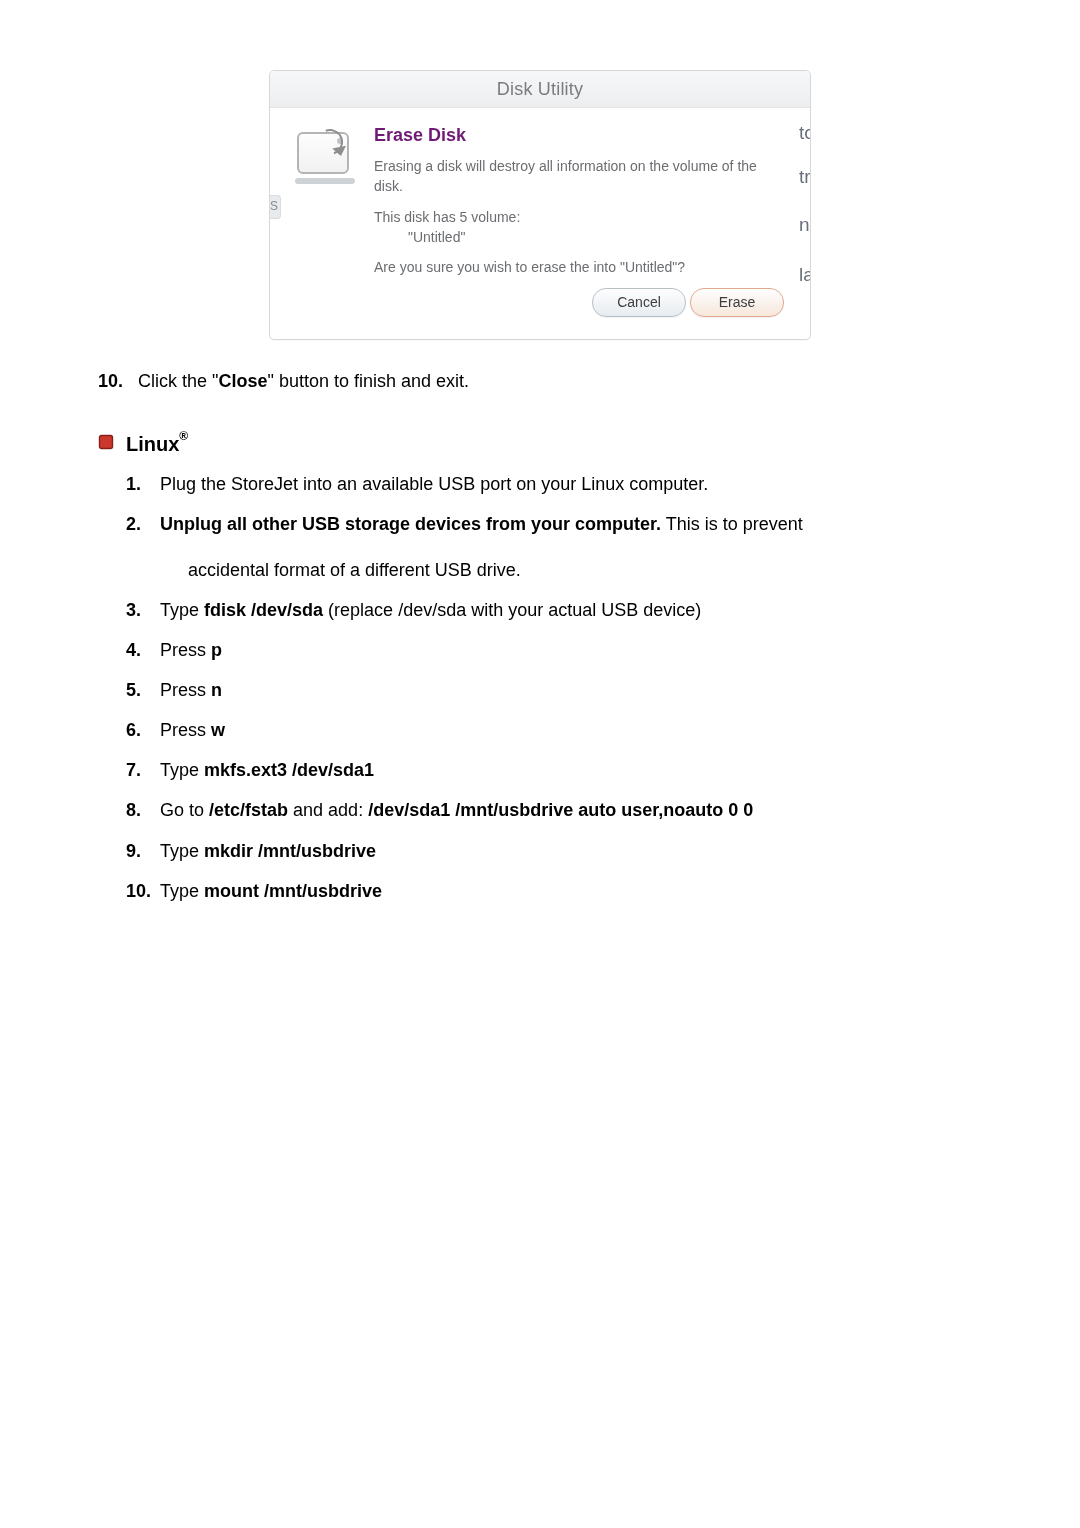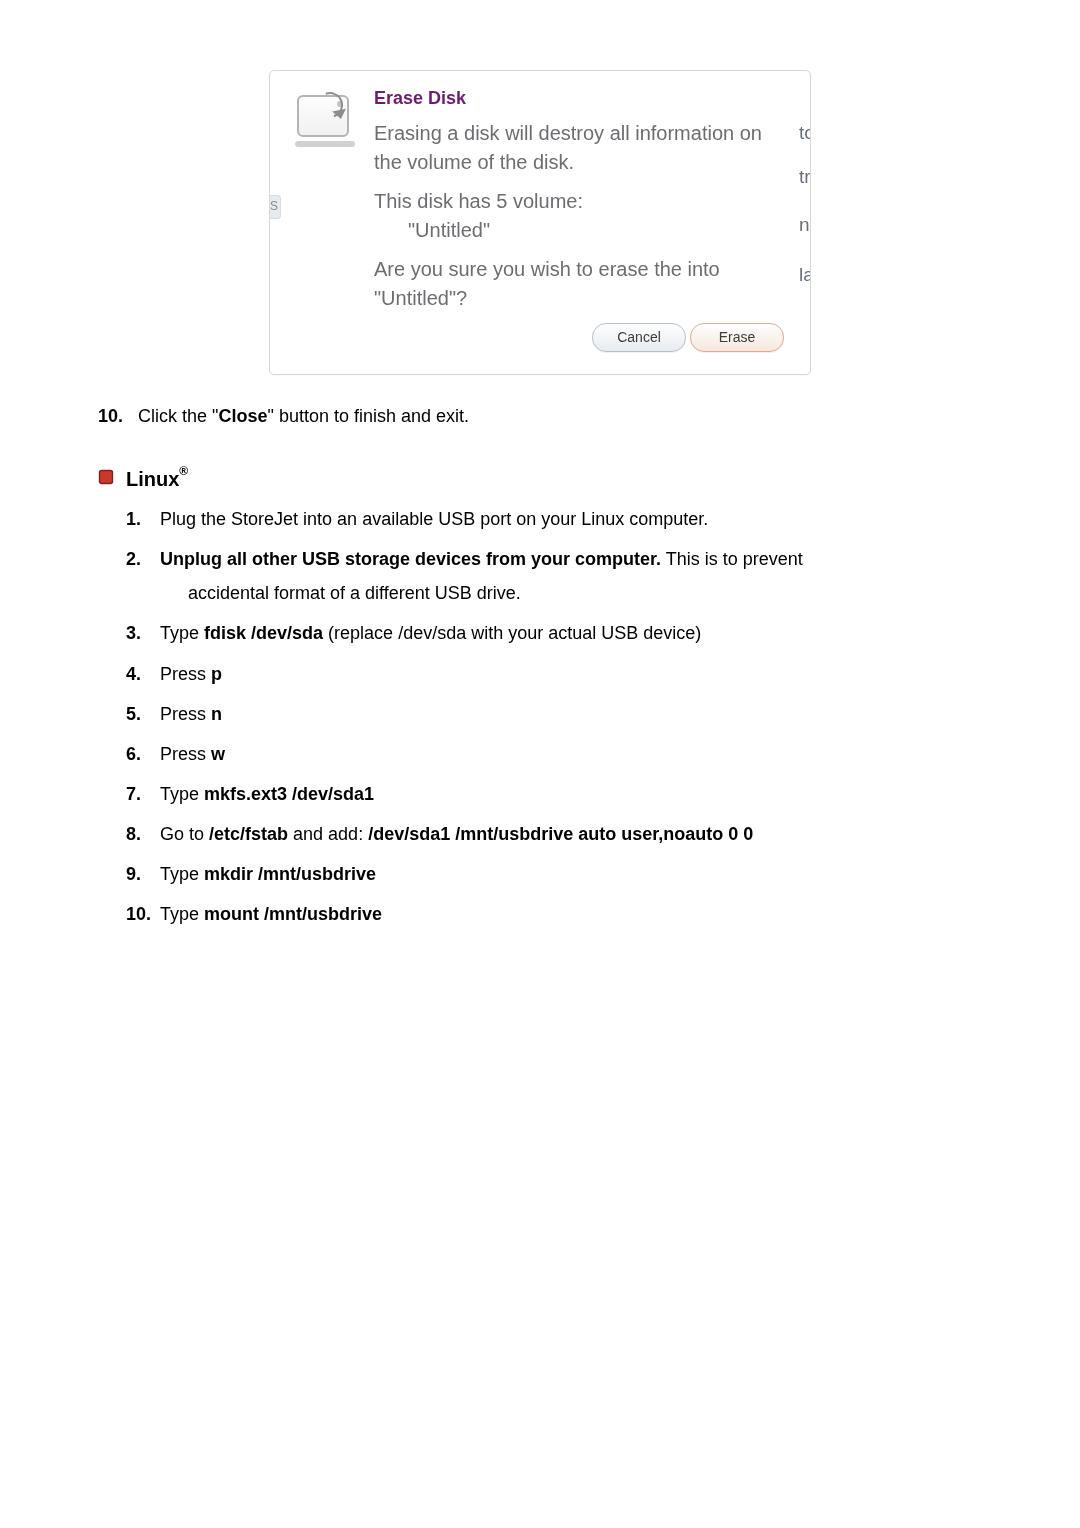--- a/index.html
+++ b/index.html
@@ -12,21 +12,21 @@
   .dialog-body { display:flex; padding:14px 26px 22px 18px; gap:14px; position:relative; }
   .icon-col { width:72px; display:flex; justify-content:center; align-items:flex-start; padding-top:4px; }
   .icon-dock { width:62px; height:60px; position:relative; }
   .icon-disk { width:52px; height:42px; border:2px solid #b4b4b4; border-radius:6px; position:absolute; left:4px; top:6px; background:linear-gradient(#fdfdfd,#f1f1f1); box-sizing:border-box; }
   .icon-disk:after { content:""; position:absolute; right:4px; top:4px; width:6px; height:6px; border-radius:50%; background:#bfc2c6; }
   .icon-curve { position:absolute; left:24px; top:3px; width:22px; height:22px; border:2.5px solid #8d8e90; border-left-color:transparent; border-bottom-color:transparent; border-radius:50%; transform:rotate(25deg); }
   .icon-arrow { position:absolute; left:40px; top:21px; width:0; height:0; border-left:7px solid transparent; border-right:7px solid transparent; border-top:9px solid #8d8e90; transform:rotate(-12deg); }
   .icon-plate { position:absolute; left:2px; top:52px; width:60px; height:6px; background:#cfd2d5; border-radius:3px; }
   .msg-col { flex:1; color:#4d4f52; font-family:"Lucida Grande", "Helvetica Neue", Arial, sans-serif; font-size:15px; }
   .msg-col h3 { margin:0 0 8px 0; font-size:18px; color:#701a75; }
-  .msg-block { margin:0 0 10px 0; font-size:20px; color:#6b6d70; }
+  .msg-block { margin:0 0 10px 0; font-size:14px; color:#6b6d70; }
   .msg-indent { padding-left:34px; }
   .dialog-buttons { display:flex; justify-content:flex-end; gap:4px; margin-top:10px; }
   .aqua-btn { min-width:92px; height:27px; border:1px solid #b8c0c7; border-radius:14px; display:inline-flex; align-items:center; justify-content:center; font-size:14px; color:#3b3d40; font-family:"Lucida Grande", Arial, sans-serif;
     background:linear-gradient(#fefeff,#e7ecf0); box-shadow:inset 0 1px 0 #fff, 0 1px 0 rgba(0,0,0,0.05); }
   .aqua-btn.primary { border-color:#e0a98e; background:linear-gradient(#fefeff,#f7e7db); }
   
   .peek { position:absolute; right:-3px; width:14px; text-align:left; font-family:"Lucida Grande", Arial, sans-serif; font-size:19px; color:#69707a; }
   .peek.p1 { top:48px; }
   .peek.p2 { top:92px; }
   .peek.p3 { top:140px; }
@@ -50,20 +50,21 @@
   ol.steps li .t { flex:1; }
   .just { text-align:justify; }
 </style>
 </head>
 <body>
 
 <div class="page">
 
   <div class="figure-wrap">
     <div class="dialog">
+      <div class="titlebar">Disk Utility</div>
 
       <span class="left-tab">S</span>
       <span class="peek p1">to</span>
       <span class="peek p2">tri</span>
       <span class="peek p3">n</span>
       <span class="peek p4">la</span>
 
       <div class="dialog-body">
         <div class="icon-col">
           <div class="icon-dock">
@@ -109,21 +110,21 @@
       </span>
     </div>
 
     <ol class="steps" id="linux-steps">
         <li>
           <span class="n">1.</span>
           <span class="t">Plug the StoreJet   into an available USB port on your Linux computer.</span>
         </li>
         <li>
           <span class="n">2.</span>
-          <span class="t just"><b>Unplug all other USB storage devices from your computer.</b><span> This is to prevent</span><div style="margin-top: 8px; padding-left: 28px;">accidental format of a different USB drive.</div></span>
+          <span class="t just"><b>Unplug all other USB storage devices from your computer.</b><span> This is to prevent</span><div style="margin-top: 20px; padding-left: 28px;">accidental format of a different USB drive.</div></span>
         </li>
         <li>
           <span class="n">3.</span>
           <span class="t"><span>Type </span><b>fdisk /dev/sda</b><span> (replace /dev/sda with your actual USB device)</span></span>
         </li>
         <li>
           <span class="n">4.</span>
           <span class="t"><span>Press </span><b>p</b><span></span></span>
         </li>
         <li>

